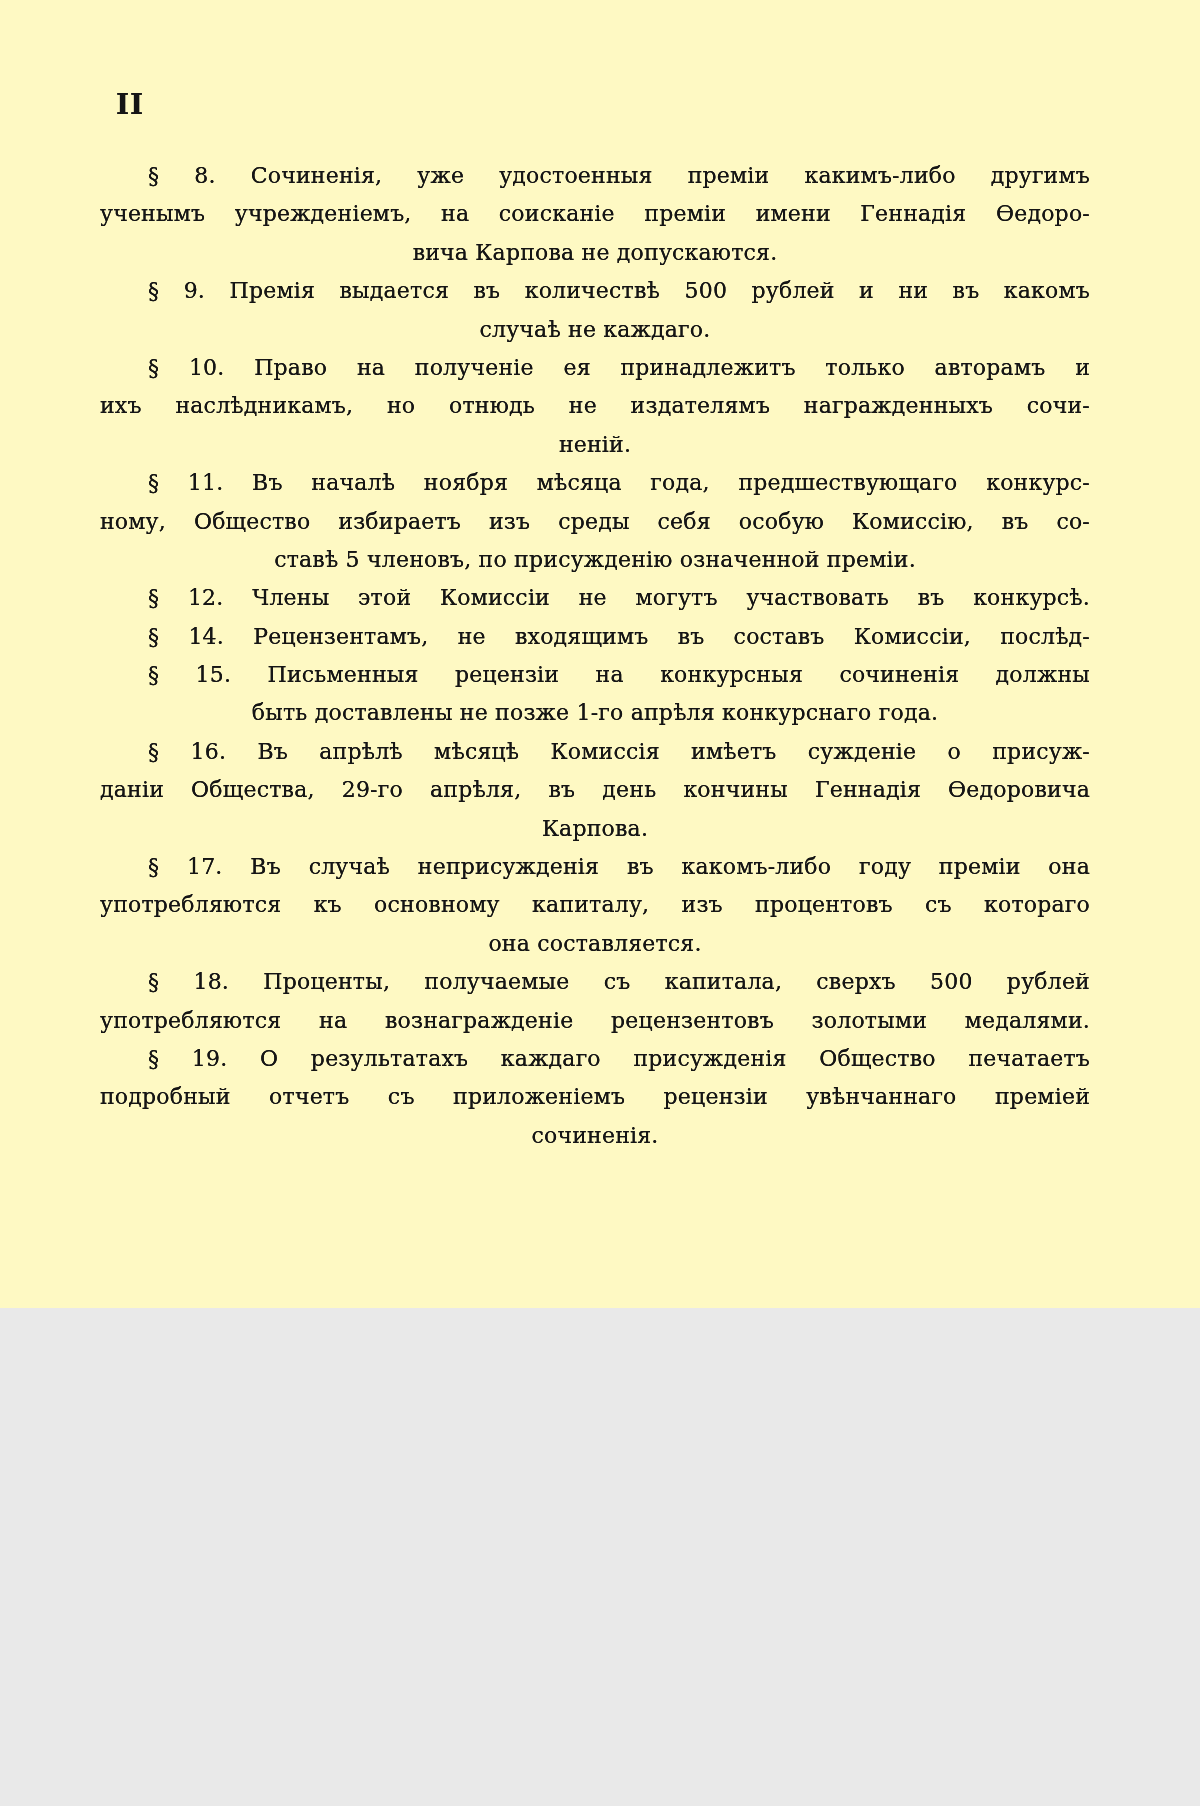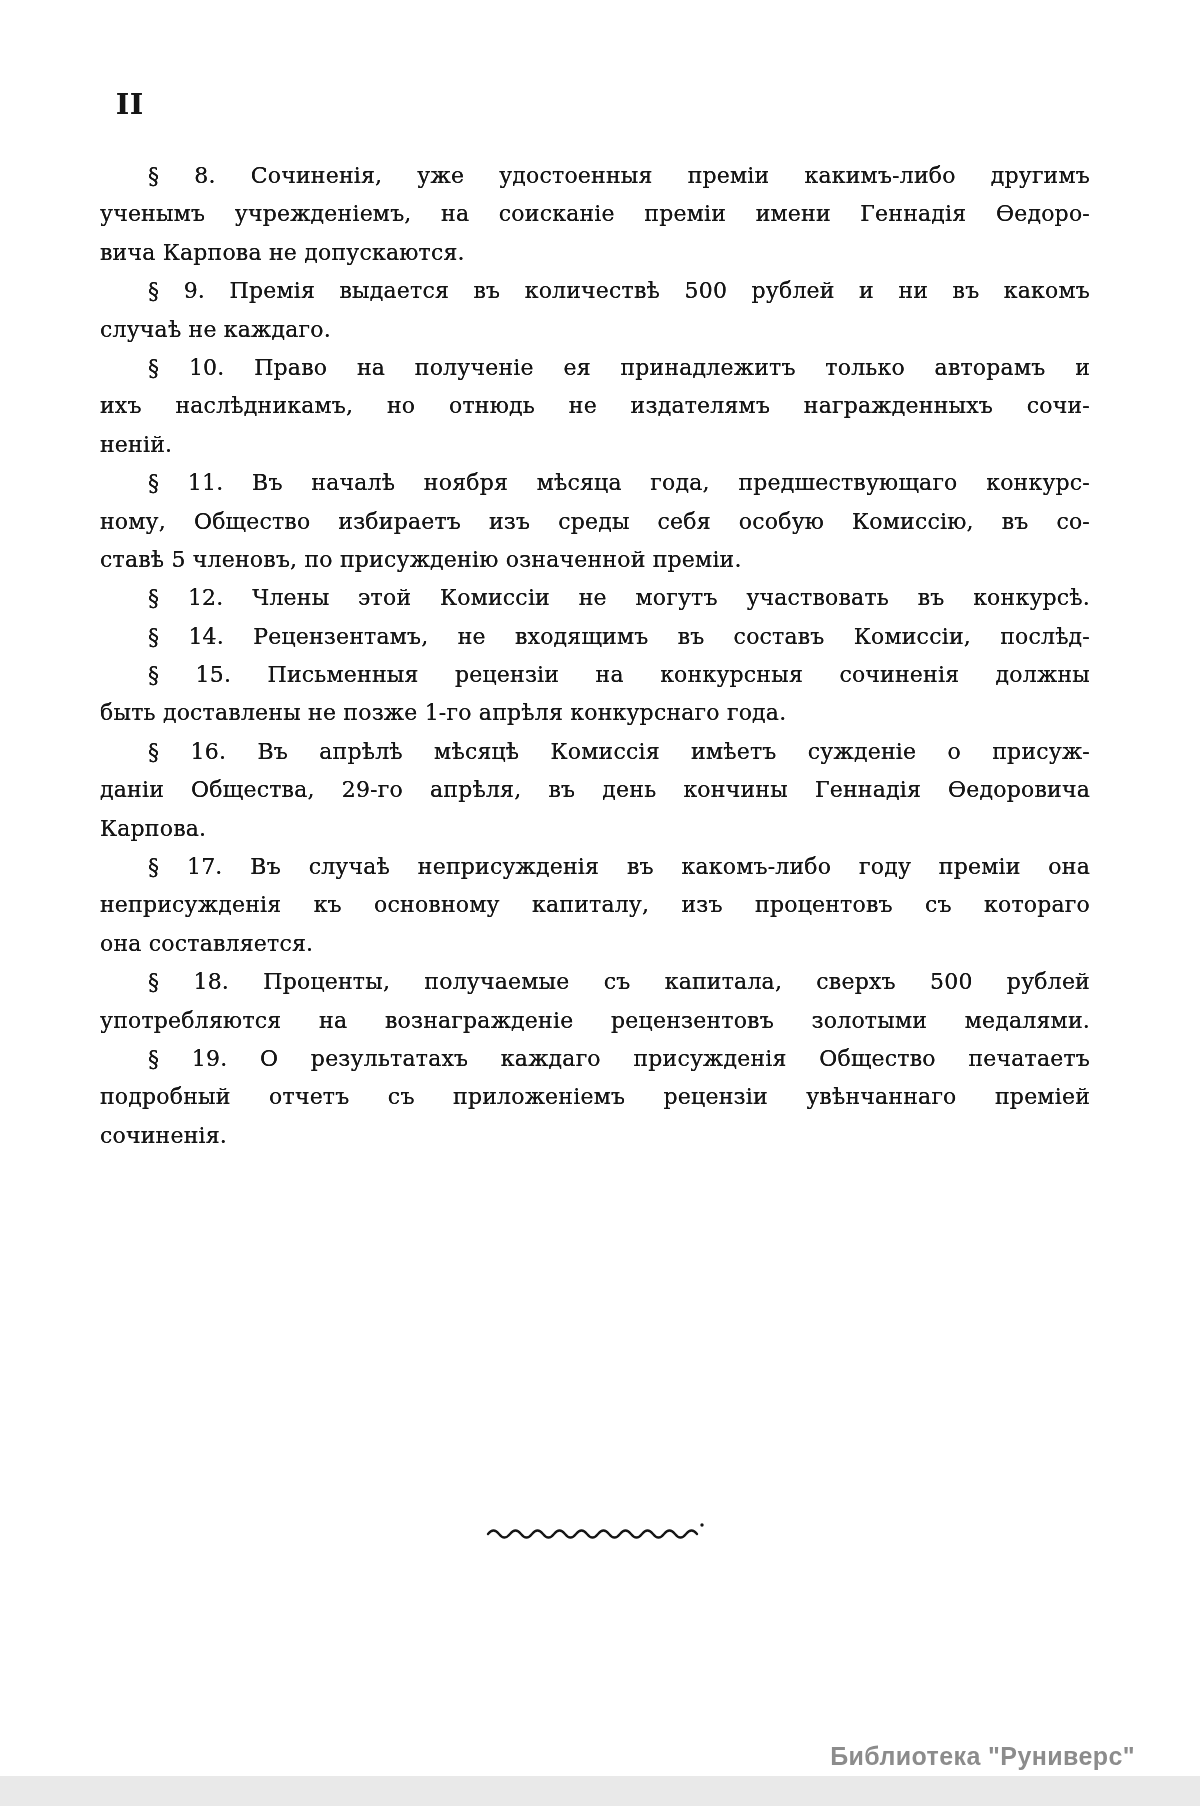--- a/index.html
+++ b/index.html
@@ -1,20 +1,20 @@
 <!DOCTYPE html>
 <html><head>
 <meta charset="utf-8">
 <style>
   html, body { margin: 0; padding: 0; background: #e9e9e9; }
   .page {
     position: relative;
     width: 1200px;
-    height: 1776px;
-    background: #ffffff;
+    height: 1308px;
+    background: #fef9c3;
     overflow: hidden;
     font-family: "DejaVu Serif", "Liberation Serif", serif;
     color: #151515;
   }
   .page-number {
     position: absolute;
     left: 116px;
     top: 90px;
     font-size: 28px;
     font-weight: bold;
@@ -28,21 +28,21 @@
     top: 157px;
     width: 990px;
     font-size: 22px;
     line-height: 38.4px;
     letter-spacing: 0.2px;
     text-shadow: 0 0 0.5px currentColor;
   }
   .paragraph { margin: 0; }
   .line {
     height: 38.4px;
-    text-align: left;
+    text-align: center;
     white-space: normal;
   }
   .line.fill {
     text-align: justify;
     text-align-last: justify;
   }
   .line.first { text-indent: 48px; }
   .divider {
     position: absolute;
     left: 486px;
@@ -96,21 +96,21 @@
         <div class="line fill first">§ 15. Письменныя рецензіи на конкурсныя сочиненія должны</div>
         <div class="line">быть доставлены не позже 1-го апрѣля конкурснаго года.</div>
       </div>
       <div class="paragraph">
         <div class="line fill first">§ 16. Въ апрѣлѣ мѣсяцѣ Комиссія имѣетъ сужденіе о присуж-</div>
         <div class="line fill">даніи Общества, 29-го апрѣля, въ день кончины Геннадія Ѳедоровича</div>
         <div class="line">Карпова.</div>
       </div>
       <div class="paragraph">
         <div class="line fill first">§ 17. Въ случаѣ неприсужденія въ какомъ-либо году преміи она</div>
-        <div class="line fill">неприсужденія къ основному капиталу, изъ процентовъ съ котораго</div>
+        <div class="line fill">употребляются къ основному капиталу, изъ процентовъ съ котораго</div>
         <div class="line">она составляется.</div>
       </div>
       <div class="paragraph">
         <div class="line fill first">§ 18. Проценты, получаемые съ капитала, сверхъ 500 рублей</div>
         <div class="line fill">употребляются на вознагражденіе рецензентовъ золотыми медалями.</div>
       </div>
       <div class="paragraph">
         <div class="line fill first">§ 19. О результатахъ каждаго присужденія Общество печатаетъ</div>
         <div class="line fill">подробный отчетъ съ приложеніемъ рецензіи увѣнчаннаго преміей</div>
         <div class="line">сочиненія.</div>

